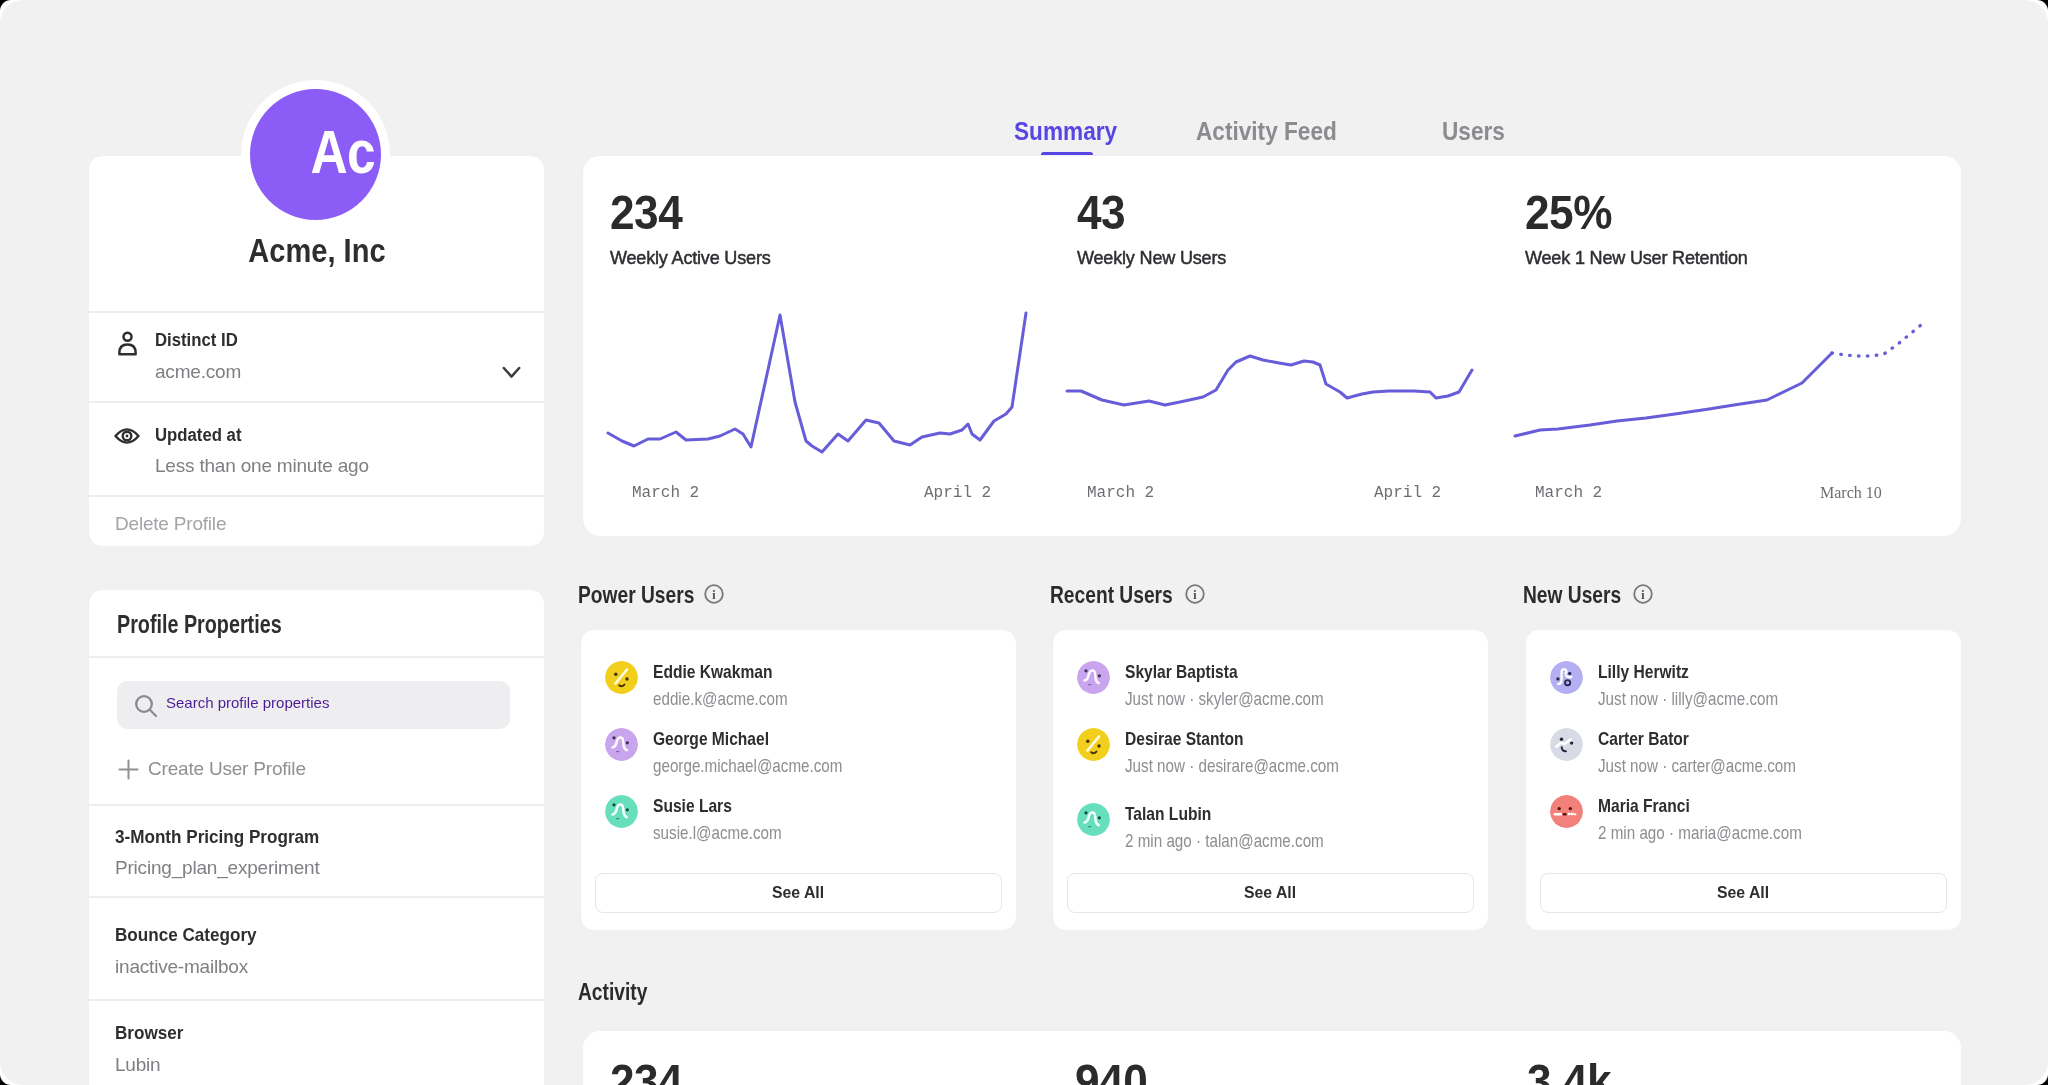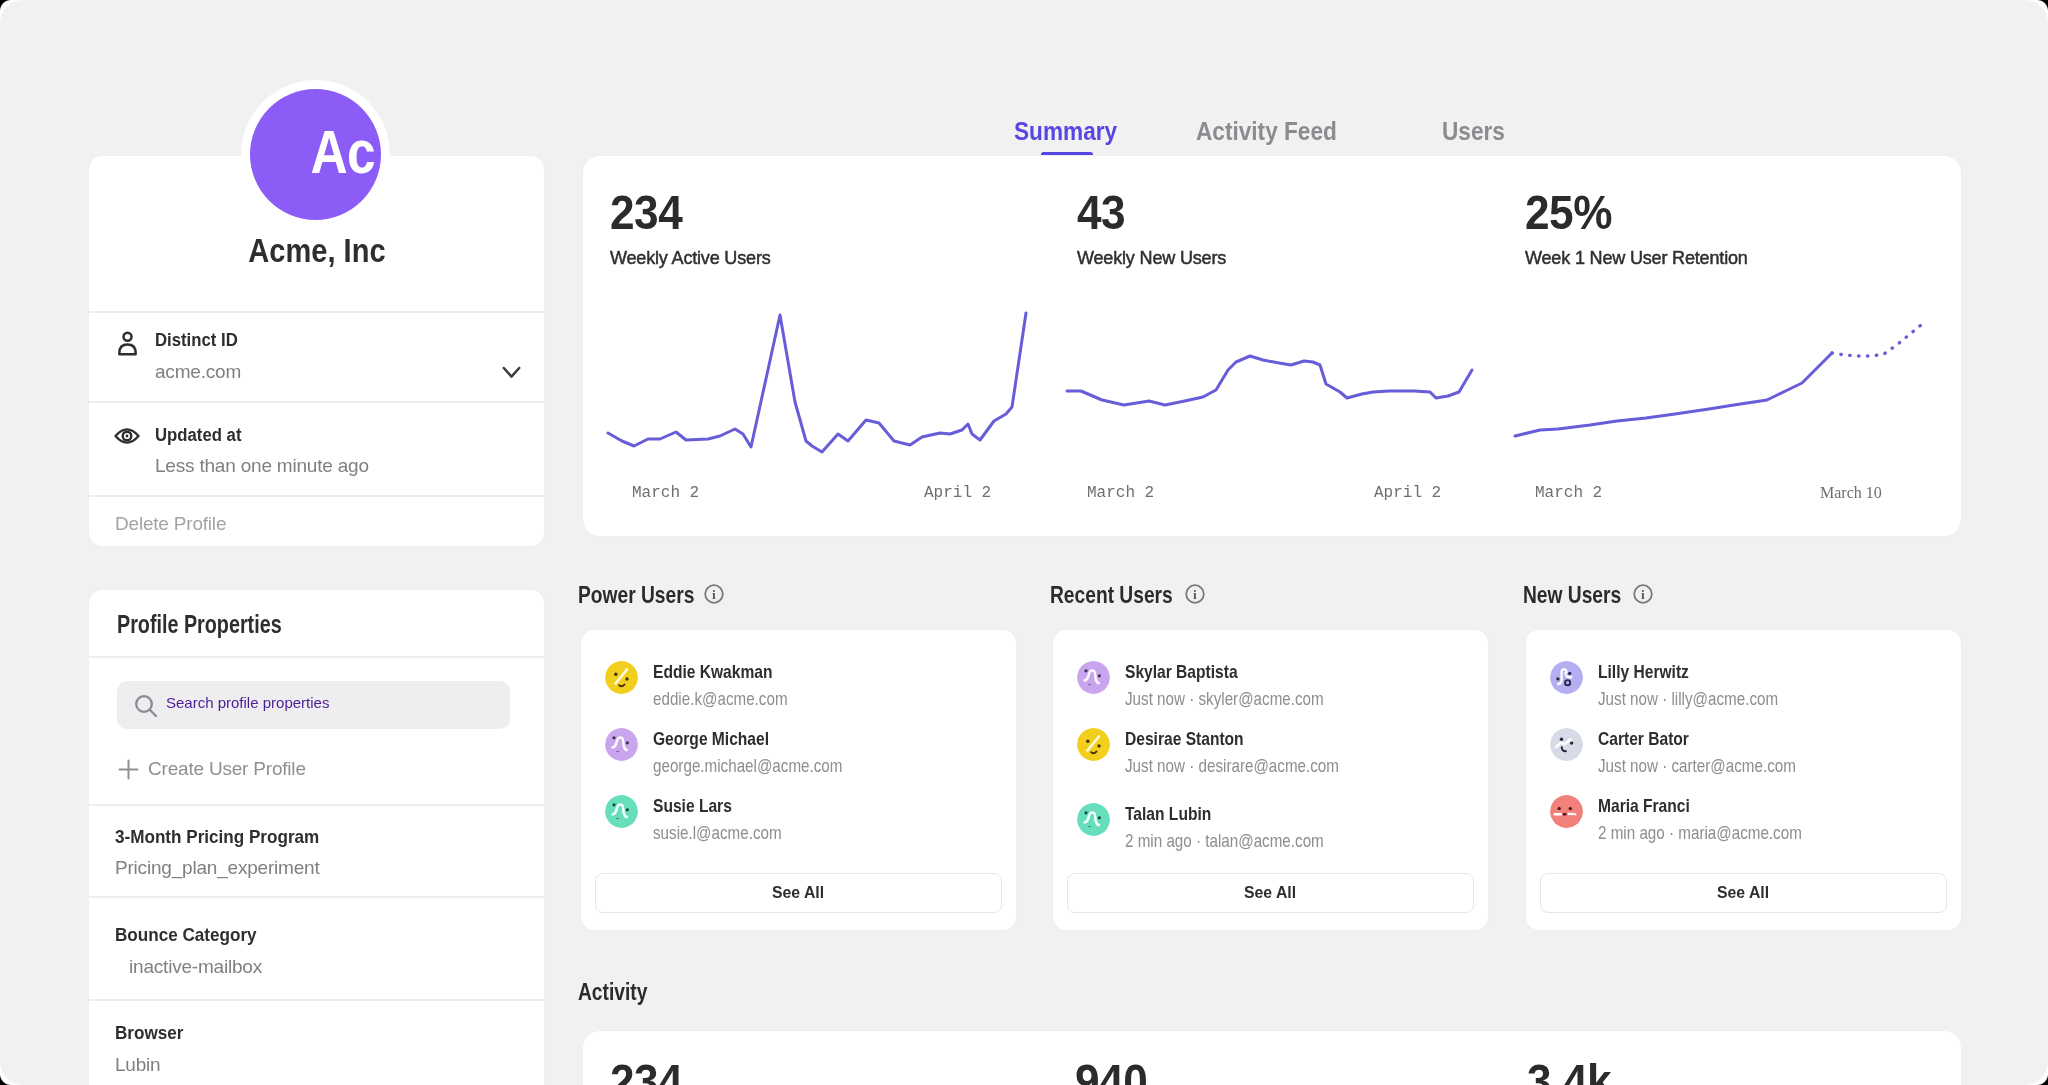--- a/index.html
+++ b/index.html
@@ -94,21 +94,21 @@
 
   <svg class="icon" style="left:118px; top:759px;" width="21" height="21" viewBox="0 0 21 21">
     <path d="M10.5 1.5 L10.5 19.5 M1.5 10.5 L19.5 10.5" stroke="#8f8f94" stroke-width="2" stroke-linecap="round"></path>
   </svg>
   <div class="t val" style="left:148px; top:758px; color:#8f8f94;">Create User Profile</div>
 
   <div class="t plbl" style="left:115px; top:826px;">3-Month Pricing Program</div>
   <div class="t val" style="left:115px; top:857px;">Pricing_plan_experiment</div>
 
   <div class="t plbl" style="left:115px; top:924px;">Bounce Category</div>
-  <div class="t val" style="left:129px; top:956px;">inactive-mailbox</div>
+  <div class="t val" style="left:115px; top:956px;">inactive-mailbox</div>
 
   <div class="t plbl" style="left:115px; top:1022px;">Browser</div>
   <div class="t val" style="left:115px; top:1054px;">Lubin</div>
 
   <div class="t tab active" style="left:1014px; top:116px;">Summary</div>
   <div class="t tab" style="left:1196px; top:116px;">Activity Feed</div>
   <div class="t tab" style="left:1442px; top:116px;">Users</div>
   <div style="position:absolute; left:1041px; top:152px; width:52px; height:5px; border-radius:2.5px; background:#5846e4;"></div>
 
   <div class="card" style="left:582px; top:155px; width:1380px; height:382px; border-radius:18px;"></div>

